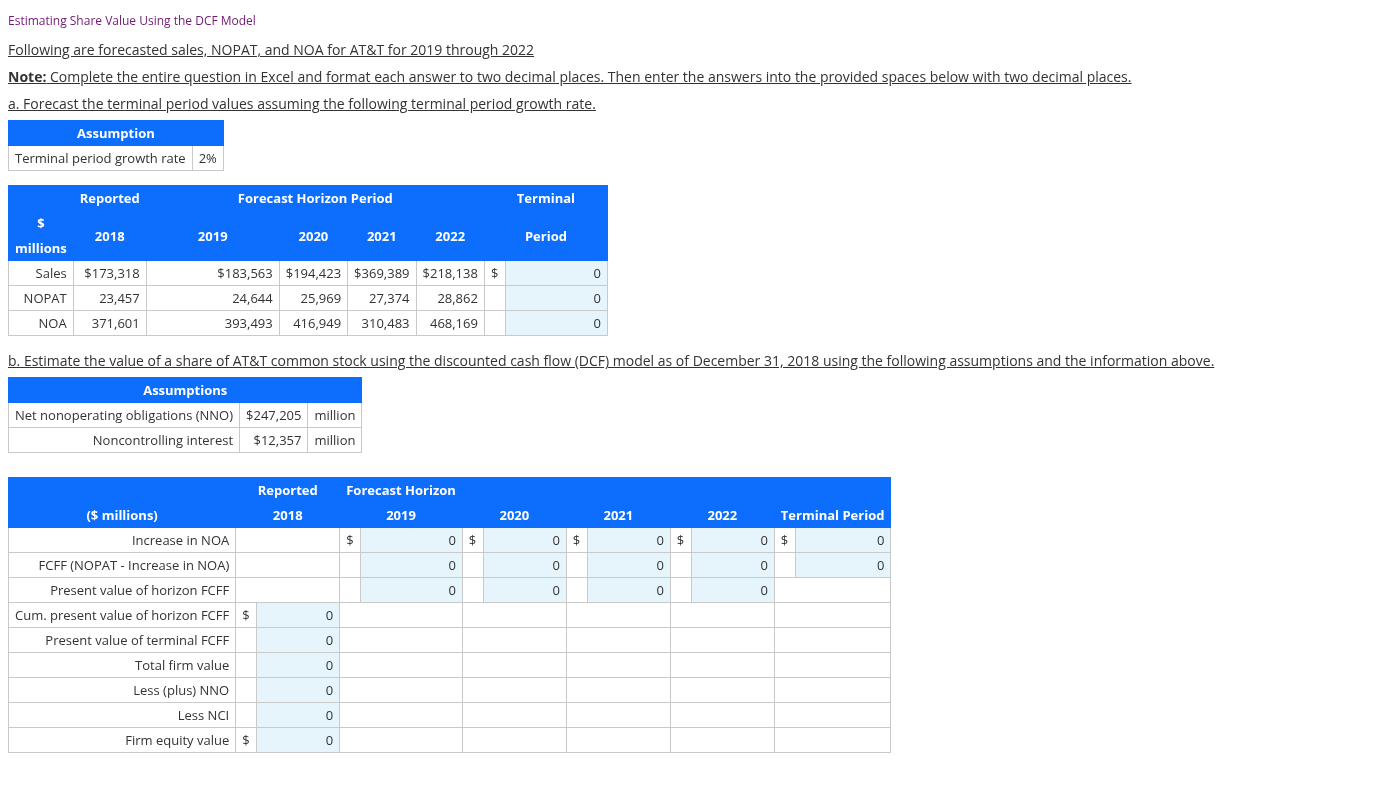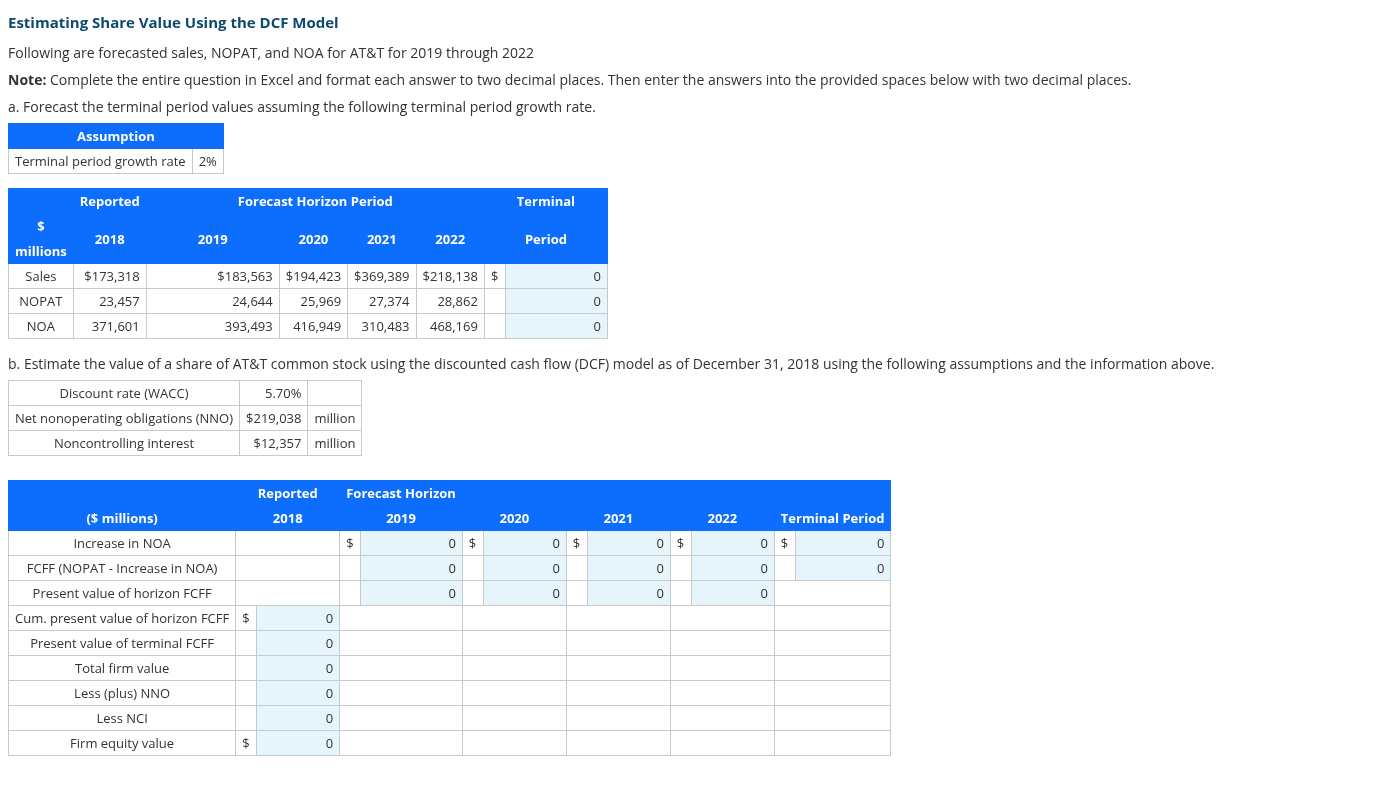--- a/index.html
+++ b/index.html
@@ -4,28 +4,29 @@
 <style>
   body {
     font-family: "Segoe UI", "Open Sans", Arial, sans-serif;
     font-size: 14px;
     color: #333;
     margin: 0;
     padding: 8px 8px 40px 8px;
     background: #fff;
   }
   h3 {
-    font-size: 15px;
-    font-weight: 700;
+    font-size: 12px;
+    font-weight: 400;
     margin: 4px 0 10px 0;
-    color: #0c4a6e;
+    color: #701a75;
   }
   p.instr {
     margin: 6px 0;
     line-height: 1.5;
+    text-decoration: underline;
   }
   .note-label { font-weight: 700; }
 
   table.grid {
     border-collapse: collapse;
     margin: 6px 0 14px 0;
   }
   table.grid th, table.grid td {
     border: 1px solid #c9c9c9;
     padding: 3px 6px;
@@ -39,21 +40,21 @@
     text-align: center;
     border-color: #0d6efd;
   }
   table.grid th.hdr2 {
     background: #0d6efd;
     color: #fff;
     font-weight: 700;
     text-align: center;
     border-color: #0d6efd;
   }
-  table.grid td.label { text-align: center; }
+  table.grid td.label { text-align: right; }
   table.grid td.num   { text-align: right; }
   table.grid td.input {
     background: #e6f4fb;
     text-align: right;
     min-width: 70px;
   }
   table.grid td.dollar {
     text-align: left;
     width: 14px;
     padding-right: 0;
@@ -133,28 +134,26 @@
     <td class="dollar"></td>
     <td class="input">0</td>
   </tr>
 </tbody>
   </table>
 
 <p class="instr">b. Estimate the value of a share of AT&amp;T common stock using the discounted cash flow (DCF) model as of December 31, 2018 using the following assumptions and the information above.</p>
 
 <table class="grid">
   <tbody>
-  <tr>
-    <td class="label">Discount rate (WACC)</td>
-    <td class="num">5.70%</td>
-    <td class="label"></td>
-  </tr>
+      <tr>
+        <th class="hdr" colspan="3">Assumptions</th>
+      </tr>
   <tr>
     <td class="label">Net nonoperating obligations (NNO)</td>
-    <td class="num">$219,038</td>
+    <td class="num">$247,205</td>
     <td class="label">million</td>
   </tr>
   <tr>
     <td class="label">Noncontrolling interest</td>
     <td class="num">$12,357</td>
     <td class="label">million</td>
   </tr>
 </tbody>
   </table>
 

